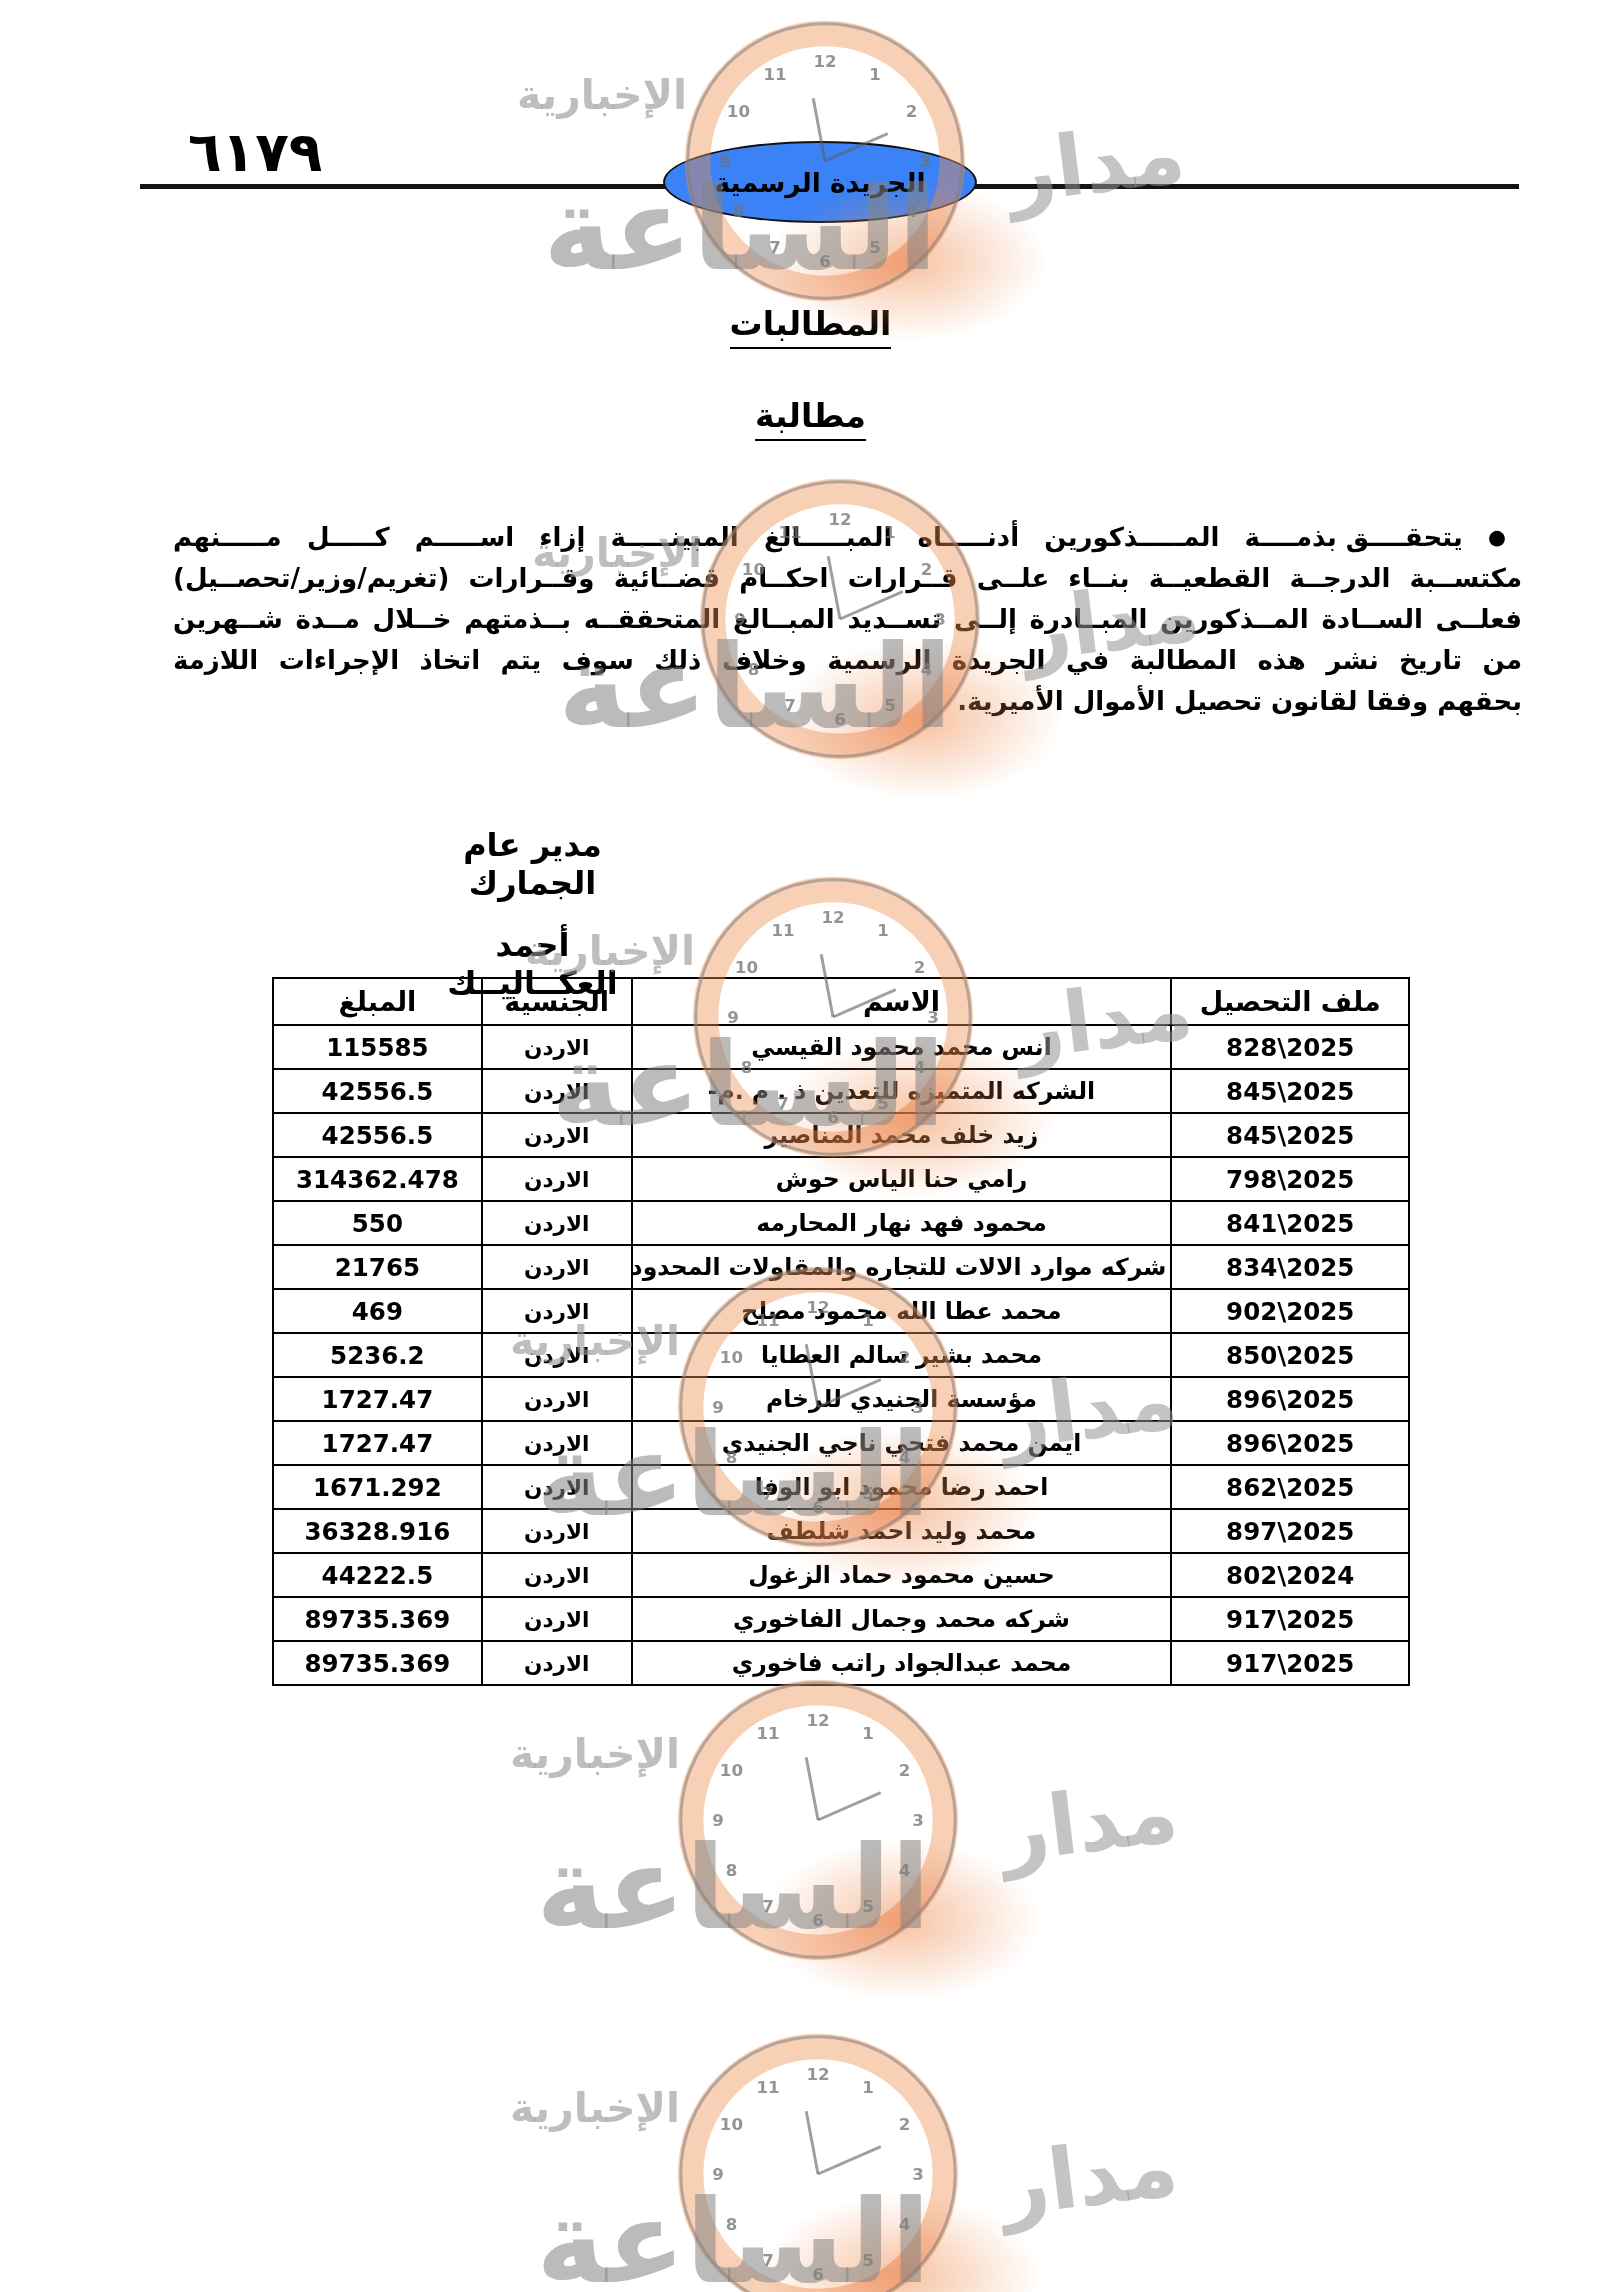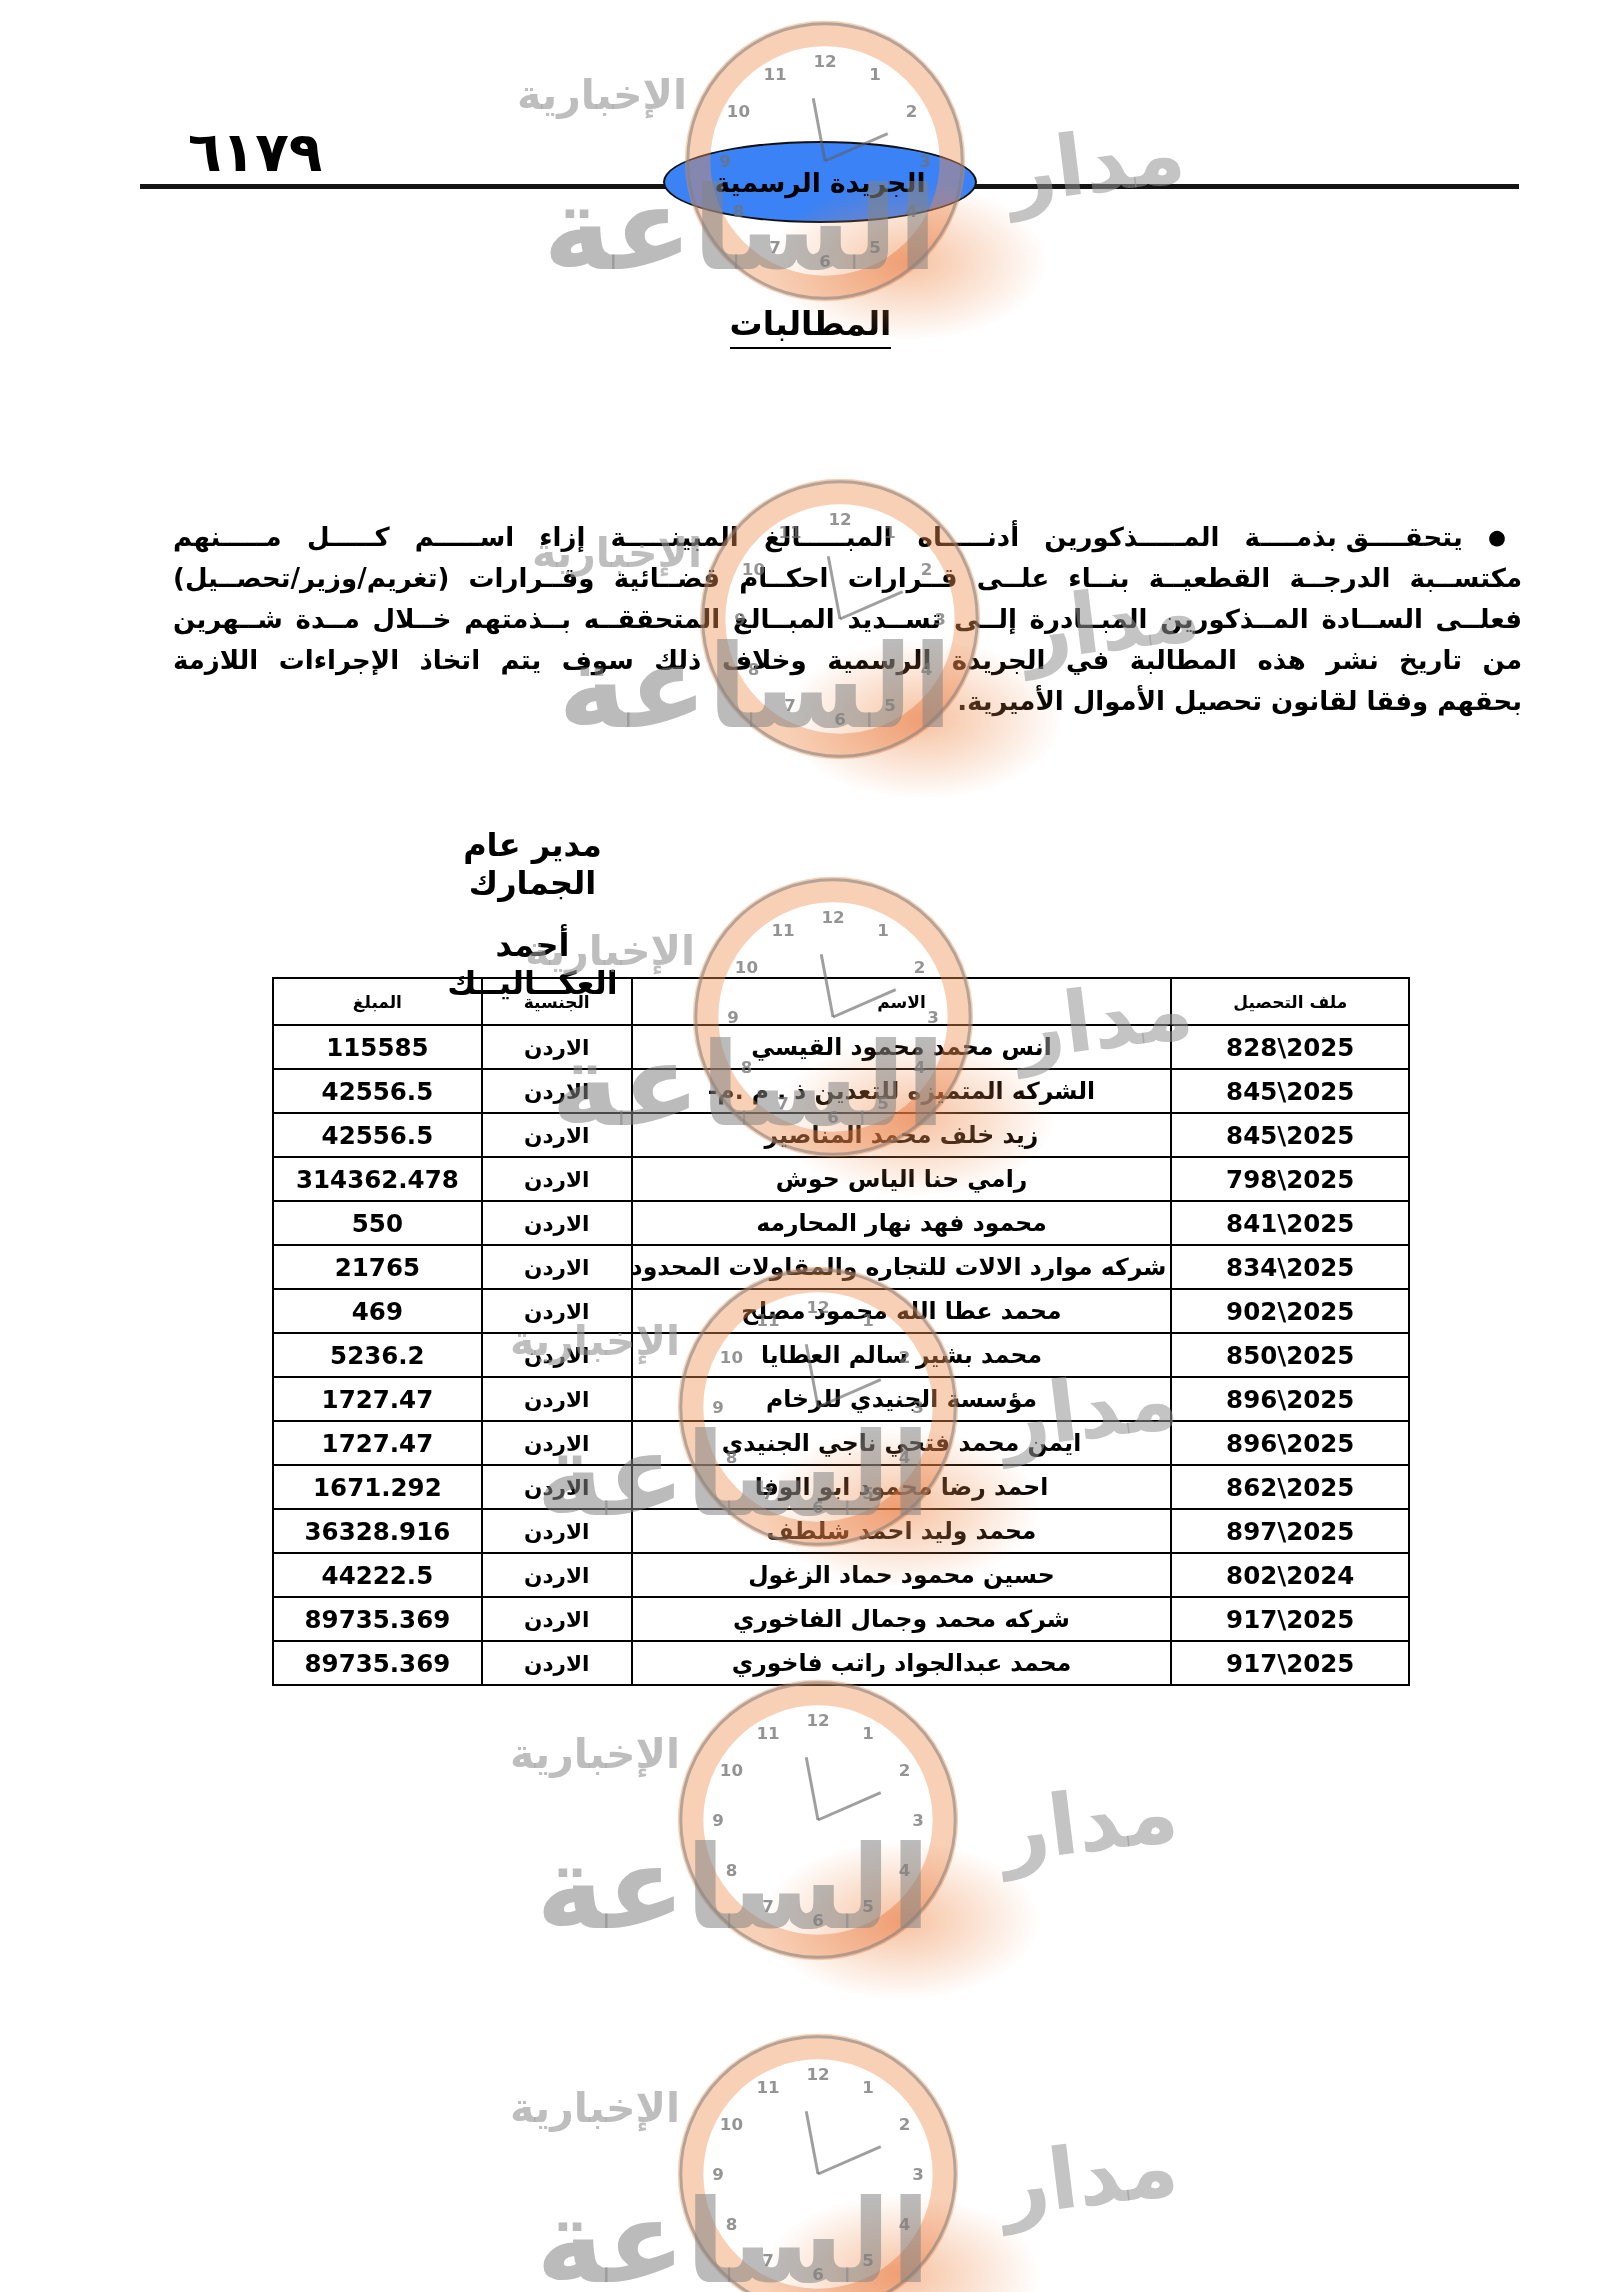--- a/index.html
+++ b/index.html
@@ -54,21 +54,21 @@
   
   .gazette-table {
     position:absolute; top:977px; left:272px; width:1098px;
     border-collapse:collapse; direction:rtl; z-index:2; font-weight:bold;
     table-layout:fixed; background:transparent;
   }
   .gazette-table th, .gazette-table td {
     border:2px solid #000; text-align:center; vertical-align:middle; padding:0 3.9px;
     overflow:hidden; white-space:nowrap;
   }
-  .gazette-table th { height:45px; font-size:17px; }
+  .gazette-table th { height:45px; font-size:27px; }
   .gazette-table td { height:42px; }
   .c0 { width:228px; font-size:24.5px; direction:ltr; }
   .c1 { width:530px; font-size:23.5px;margin-left:32px; }
   .c2 { width:140px; font-size:21.6px; }
   .c3 { width:199px; font-size:24.5px; direction:ltr; }
 
   
   .watermark {
     position:absolute; width:686px; height:461px; z-index:5; pointer-events:none;
   }
@@ -103,20 +103,23 @@
 <div id="page">
 
   <div class="page-number">٦١٧٩</div>
   <div class="header-rule"></div>
   <div class="badge-oval">
     <span>الجريدة الرسمية</span>
   </div>
 
   <div class="center-line title-main">
     <span>المطالبات</span>
+  </div>
+  <div class="center-line title-sub">
+    <span>مطالبة</span>
   </div>
 
   <div class="claim-para">
     <div class="jl"><span class="bullet">●</span>&nbsp;<span>يتحقــــق بذمــــة المـــــذكورين أدنـــــاه المبـــــالغ المبينـــــة إزاء اســـــم كـــــل مـــــنهم</span></div>
     <div class="jl">مكتســبة الدرجــة القطعيــة بنــاء علــى قــرارات احكــام قضــائية وقــرارات (تغريم/وزير/تحصــيل)</div>
     <div class="jl">فعلــى الســادة المــذكورين المبــادرة إلــى تســديد المبــالغ المتحققــه بــذمتهم خــلال مــدة شــهرين</div>
     <div class="jl">من تاريخ نشر هذه المطالبة في الجريدة الرسمية وخلاف ذلك سوف يتم اتخاذ الإجراءات اللازمة</div>
     <div class="ll">بحقهم وفقا لقانون تحصيل الأموال الأميرية.</div>
   </div>
 

